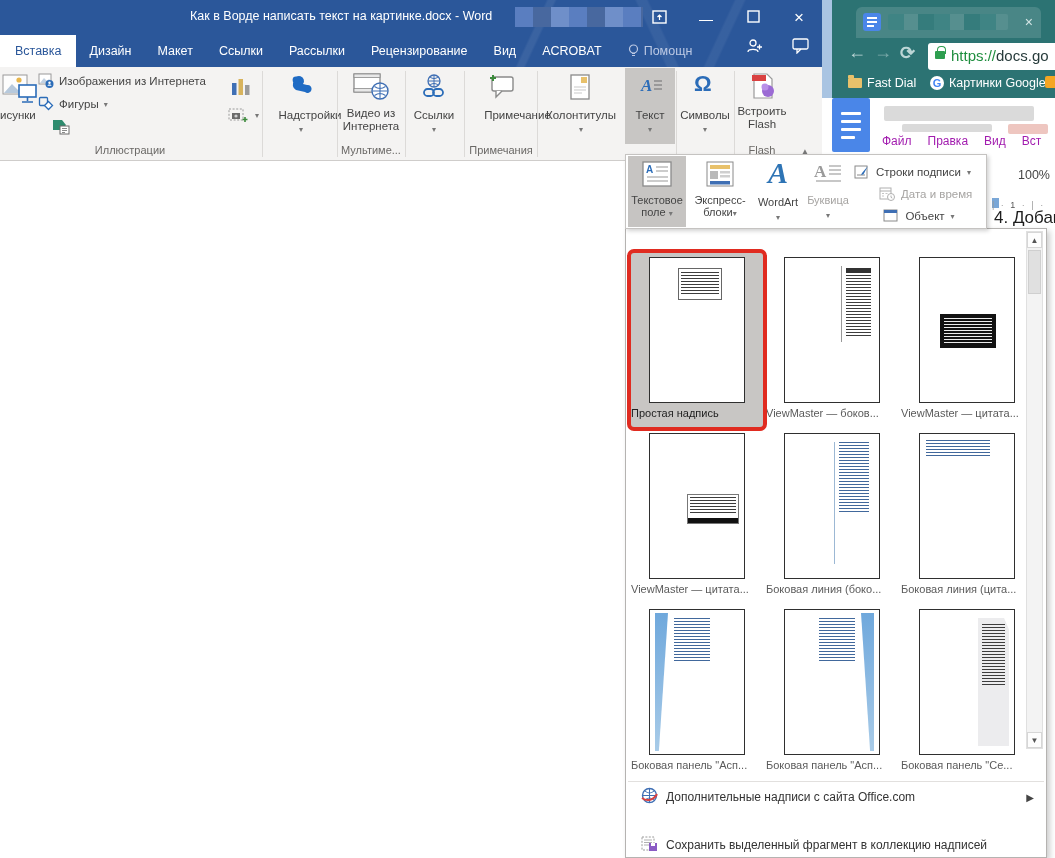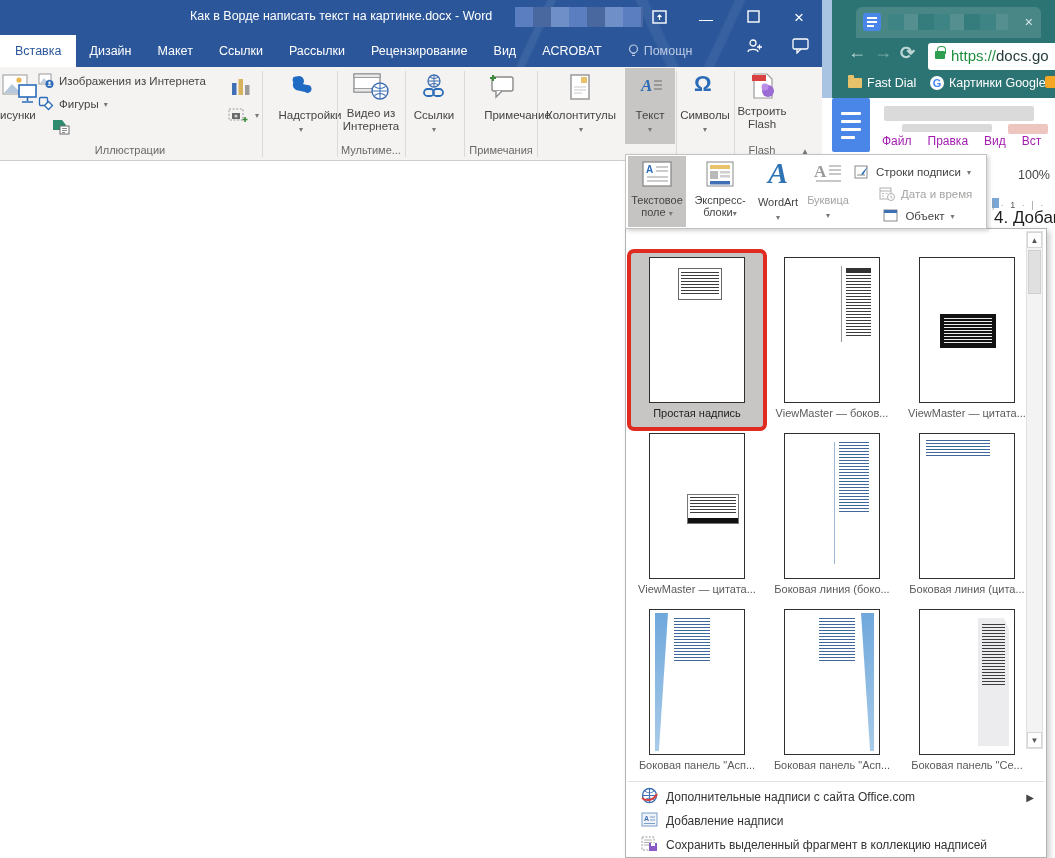--- a/index.html
+++ b/index.html
@@ -85,21 +85,21 @@
   .fbtn.disabled { color:#a6a4a2; }
   .fmenu-item { position:absolute; left:228px; width:130px; height:22px; display:flex; align-items:center; gap:6px; font-size:11.5px; }
   .fmenu-item.disabled { color:#a6a4a2; }
 
   
   .gallery { position:absolute; left:625px; top:228px; width:422px; height:630px; background:#fff; border:1px solid #b5b3b1; box-shadow:3px 3px 6px rgba(0,0,0,.2); z-index:4; }
   .ghead { position:absolute; left:0; top:0; right:0; height:22px; background:#f4f3f2; }
   .ghead span { position:absolute; left:14px; top:4px; font-weight:bold; font-size:11.5px; color:#5c5a58; }
   .tilecell { position:absolute; width:132px; }
   .thumb { position:absolute; left:18px; top:2px; width:96px; height:146px; background:#fff; border:1.5px solid #2f2f2f; }
-  .tlabel { position:absolute; left:0; right:0; top:152px; text-align:center; font-size:11px; color:#5a5a5a; white-space:nowrap; overflow:hidden; }
+  .tlabel { position:absolute; left:0; right:0; top:152px; text-align:left; font-size:11px; color:#5a5a5a; white-space:nowrap; overflow:hidden; }
   .sel-bg { position:absolute; left:5px; top:24px; width:132px; height:174px; background:#c8c6c4; }
   .red-box { position:absolute; left:1px; top:20px; width:140px; height:182px; border:4px solid #e02b20; border-radius:7px; z-index:6; pointer-events:none; }
   .tiny-dark { background:repeating-linear-gradient(180deg,#3d3d3d 0 1px,transparent 1px 3px); }
   .tiny-blue { background:repeating-linear-gradient(180deg,#41689c 0 1px,transparent 1px 3px); }
   .tiny-white { background:repeating-linear-gradient(180deg,rgba(255,255,255,.92) 0 1px,transparent 1px 3px); }
   .gsb { position:absolute; right:3px; top:2px; width:17px; bottom:108px; background:#f3f3f3; border:1px solid #e0e0e0; }
   .gsb-btn { position:absolute; left:0; width:15px; height:16px; background:#fdfdfd; border:1px solid #d6d6d6; color:#555; font-size:8px; text-align:center; line-height:15px; }
   .gsb-thumb { position:absolute; left:1px; top:18px; width:13px; height:44px; background:#e0e0e0; border:1px solid #cfcfcf; }
   .gdiv { position:absolute; left:2px; right:2px; top:552px; height:1px; background:#e2e0de; }
   .gfoot { position:absolute; left:0; right:0; height:24px; display:flex; align-items:center; font-size:12px; color:#333; }
@@ -520,30 +520,20 @@
       <span class="fi">
         <svg width="17" height="17" viewBox="0 0 17 17">
             <circle cx="8.5" cy="8.5" r="7" fill="#fff" stroke="#3f6fb4" stroke-width="1.4"></circle>
             <path d="M2 8.5 h13 M8.5 1.5 v14 M4 4 c3 2.5 6 2.5 9 0 M4 13 c3 -2.5 6 -2.5 9 0" fill="none" stroke="#3f6fb4" stroke-width="1"></path>
             <path d="M1 11 C6 15 13 13 16 7" fill="none" stroke="#d94141" stroke-width="2"></path>
           </svg>
       </span>
       <span class="ft">Дополнительные надписи с сайта Office.com</span>
       <span class="sub">▶</span>
     </div>
-    <div class="gfoot" style="top:580px;">
-      <span class="fi">
-        <svg width="17" height="15" viewBox="0 0 17 15">
-            <rect x="1" y="1" width="15" height="13" fill="#eef3fa" stroke="#7a9ec9"></rect>
-            <text x="3" y="9" font-size="7" font-weight="bold" fill="#3f6fb4">A</text>
-            <path d="M9 5 h5 M9 8 h5 M3 11.5 h11" stroke="#7a9ec9"></path>
-          </svg>
-      </span>
-      <span class="ft">Добавление надписи</span>
-    </div>
     <div class="gfoot" style="top:604px;">
       <span class="fi">
         <svg width="17" height="16" viewBox="0 0 17 16">
             <rect x="1" y="1" width="12" height="13" fill="#fff" stroke="#9a9a9a" stroke-dasharray="2 1.4"></rect>
             <path d="M3 4 h8 M3 6.5 h8 M3 9 h5" stroke="#b0b0b0"></path>
             <rect x="8" y="7" width="8" height="8" fill="#8a5bc4"></rect>
             <rect x="10" y="7" width="4" height="3" fill="#fff"></rect>
           </svg>
       </span>
       <span class="ft">Сохранить выделенный фрагмент в коллекцию надписей</span>

